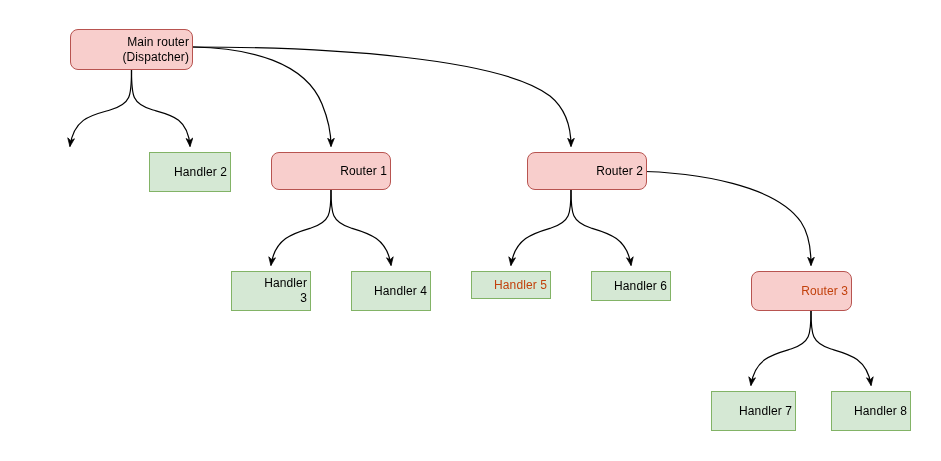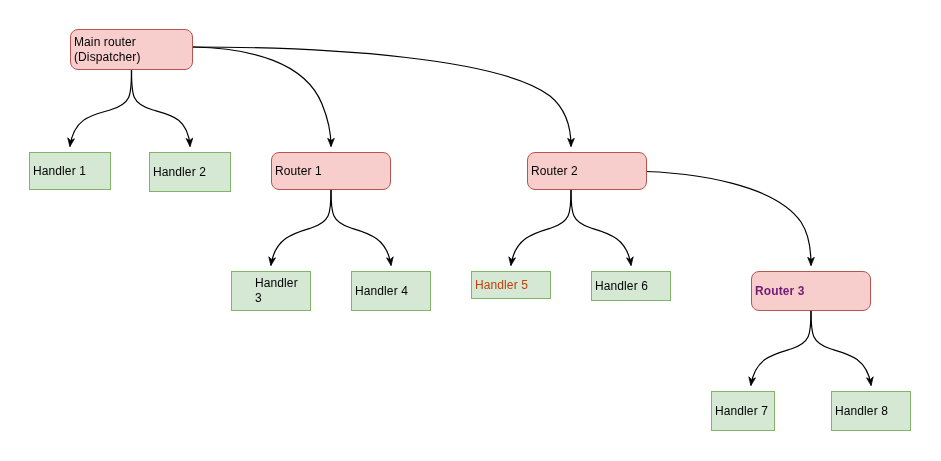--- a/index.html
+++ b/index.html
@@ -27,21 +27,21 @@
     width: 941px;
     height: 461px;
     pointer-events: none;
   }
   .node {
     position: absolute;
     box-sizing: border-box;
     display: flex;
     align-items: center;
     justify-content: center;
-    text-align: left;
+    text-align: right;
     font-size: 12px;
     line-height: 15px;
     color: #000000;
     white-space: pre-line;
     letter-spacing: 0.1px;
   }
   .node-router {
     background: #f8cecc;
     border: 1px solid #b85450;
     border-radius: 8px;
@@ -94,23 +94,20 @@
 
       <path d="M 811 311 C 811 335, 812 343, 831 349 C 848 354, 867 358, 871 385" marker-end="url(#arrowhead)" stroke="#000000"></path>
     </g>
   </svg>
 
   <div class="node node-router" style="left: 70px; top: 29px; width: 123px; height: 41px; background: rgb(248, 206, 204); border-color: rgb(184, 84, 80); color: rgb(0, 0, 0);">
     <span class="node-label">Main router
 (Dispatcher)</span>
   </div>
 
-  <div class="node node-handler" style="left: 29px; top: 152px; width: 82px; height: 38px; background: rgb(213, 232, 212); border-color: rgb(130, 179, 102); color: rgb(0, 0, 0);">
-    <span class="node-label">Handler 1</span>
-  </div>
 
   <div class="node node-handler" style="left: 149px; top: 152px; width: 82px; height: 40px; background: rgb(213, 232, 212); border-color: rgb(130, 179, 102); color: rgb(0, 0, 0);">
     <span class="node-label">Handler 2</span>
   </div>
 
   <div class="node node-router" style="left: 271px; top: 152px; width: 120px; height: 38px; background: rgb(248, 206, 204); border-color: rgb(184, 84, 80); color: rgb(0, 0, 0);">
     <span class="node-label">Router 1</span>
   </div>
 
   <div class="node node-router" style="left: 511px; top: 152px; width: 120px; height: 38px; background: rgb(248, 206, 204); border-color: rgb(184, 84, 80); color: rgb(0, 0, 0); margin-left: 16px;">
@@ -126,25 +123,25 @@
   </div>
 
   <div class="node node-handler" style="left: 471px; top: 271px; width: 80px; height: 28px; background: rgb(213, 232, 212); border-color: rgb(130, 179, 102); color: #c2410c;">
     <span class="node-label">Handler 5</span>
   </div>
 
   <div class="node node-handler" style="left: 591px; top: 271px; width: 80px; height: 30px; background: rgb(213, 232, 212); border-color: rgb(130, 179, 102); color: rgb(0, 0, 0);">
     <span class="node-label">Handler 6</span>
   </div>
 
-  <div class="node node-router" style="left: 751px; top: 271px; width: 120px; height: 40px; background: rgb(248, 206, 204); border-color: rgb(184, 84, 80); color: #701a75; font-weight: bold;">
+  <div class="node node-router" style="left: 751px; top: 271px; width: 101px; height: 40px; background: rgb(248, 206, 204); border-color: rgb(184, 84, 80); color: #c2410c;">
     <span class="node-label">Router 3</span>
   </div>
 
-  <div class="node node-handler" style="left: 711px; top: 391px; width: 64px; height: 40px; background: rgb(213, 232, 212); border-color: rgb(130, 179, 102); color: rgb(0, 0, 0);">
+  <div class="node node-handler" style="left: 711px; top: 391px; width: 85px; height: 40px; background: rgb(213, 232, 212); border-color: rgb(130, 179, 102); color: rgb(0, 0, 0);">
     <span class="node-label">Handler 7</span>
   </div>
 
   <div class="node node-handler" style="left: 831px; top: 391px; width: 80px; height: 40px; background: rgb(213, 232, 212); border-color: rgb(130, 179, 102); color: rgb(0, 0, 0);">
     <span class="node-label">Handler 8</span>
   </div>
 
 </div>
 
 </body></html>

